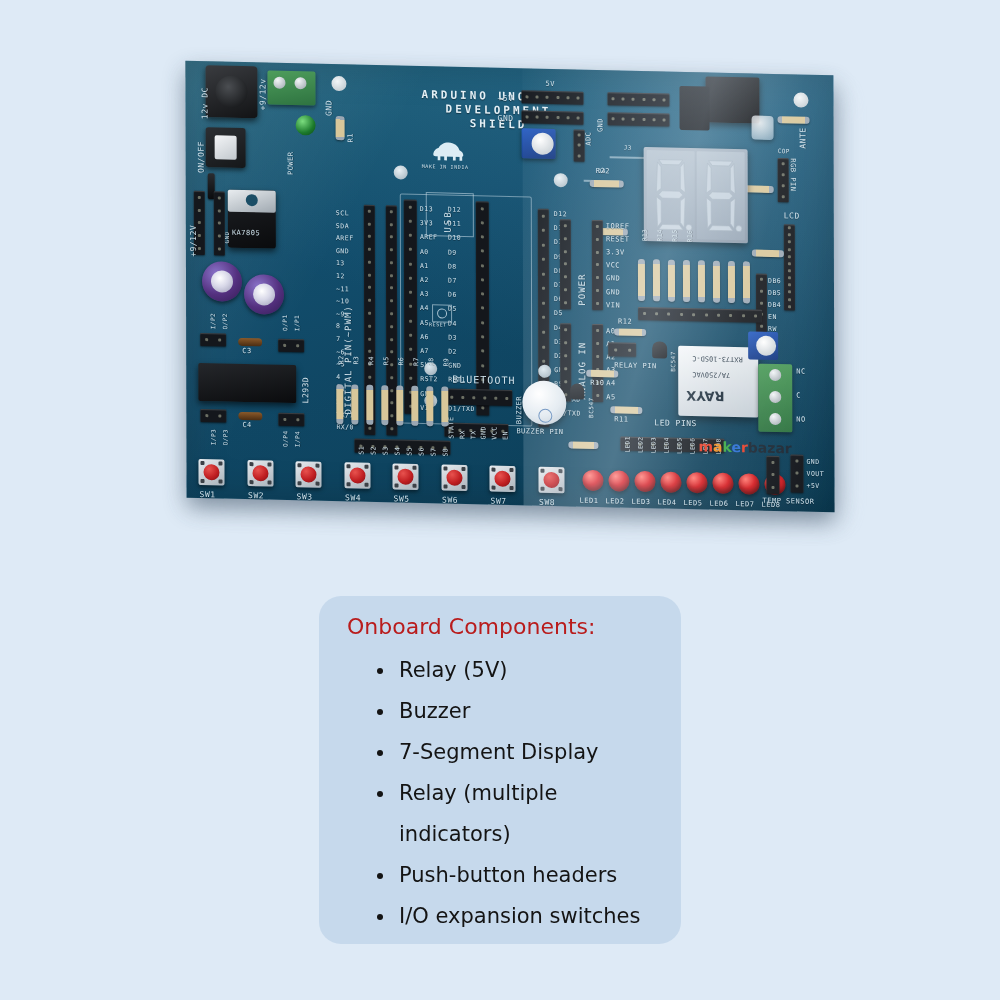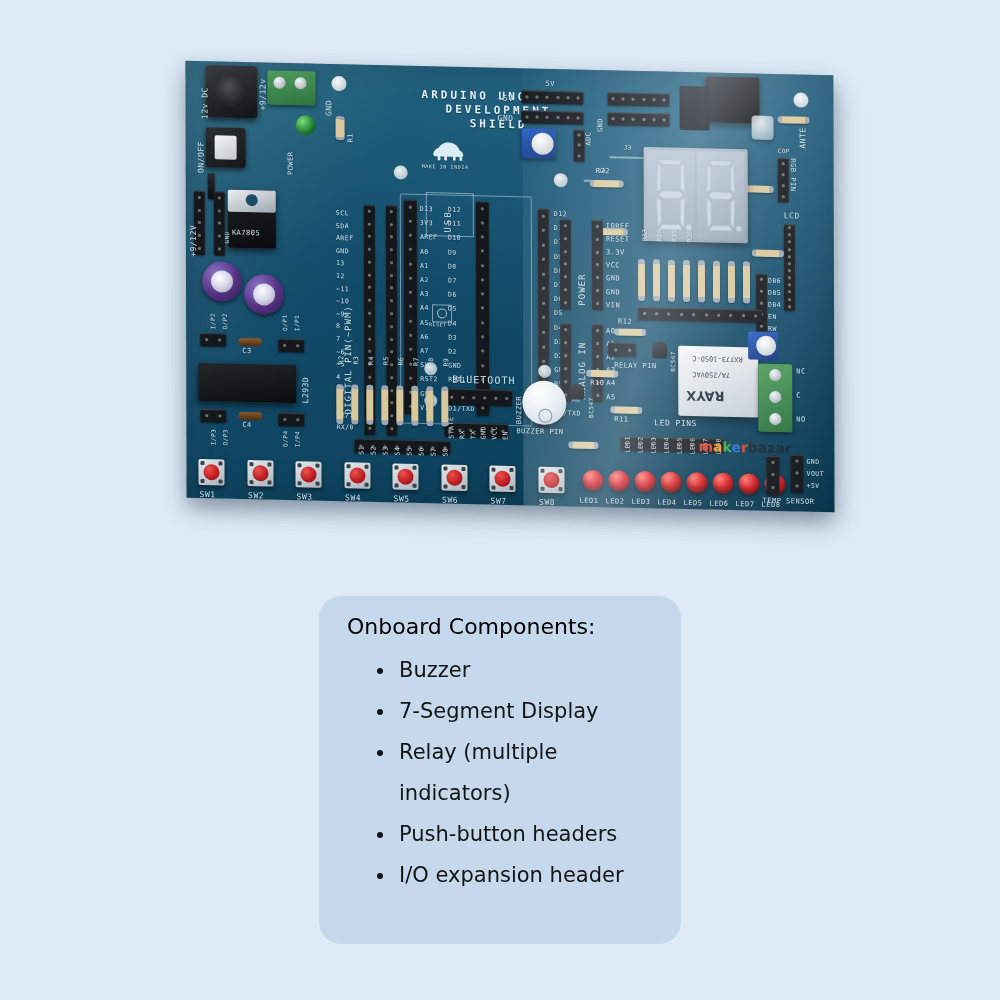--- a/index.html
+++ b/index.html
@@ -84,21 +84,21 @@
   .term u{position:absolute;width:12px;height:12px;border-radius:50%;
     background:radial-gradient(circle at 35% 30%,#f2f5f7,#9aa3ab);}
   
   .ln{ position:absolute; background:rgba(207,226,236,.55); }
   
   #info-card{
     position:absolute; left:319px; top:596px; width:362px; height:348px;
     background:#c6d9ec; border-radius:22px;
   }
   #info-card .hd{
-    position:absolute;left:28px;top:18px;font-size:22px;color:#000000;
+    position:absolute;left:28px;top:18px;font-size:22px;color:#b91c1c;
     font-family:"DejaVu Sans", sans-serif;
   }
   #info-card ul{
     margin:0; padding:0; list-style:none;
     position:absolute; left:52px; top:54px; right:10px;
   }
   #info-card li{
     position:relative; padding-left:28px; font-size:21px; color:#141414;
     line-height:41px; font-family:"DejaVu Sans", sans-serif;
   }
@@ -902,19 +902,20 @@
         <span class="sk" style="left: 620px; top: 396px; font-size: 6.5px;">VOUT</span>
         <span class="sk" style="left: 620px; top: 408px; font-size: 6.5px;">+5V</span>
       </div>
     <span class="sk" style="left:576px;top:424px;font-size:7px">TEMP SENSOR</span>
   </div>
 </div>
 
 <div id="info-card">
   <div class="hd">Onboard Components:</div>
   <ul id="card-list">
+      <li>Relay (5V)</li>
       <li>Buzzer</li>
       <li>7-Segment Display</li>
       <li>Relay (multiple indicators)</li>
       <li>Push-button headers</li>
-      <li>I/O expansion header</li>
+      <li>I/O expansion switches</li>
     </ul>
 </div>
 
 </body></html>

